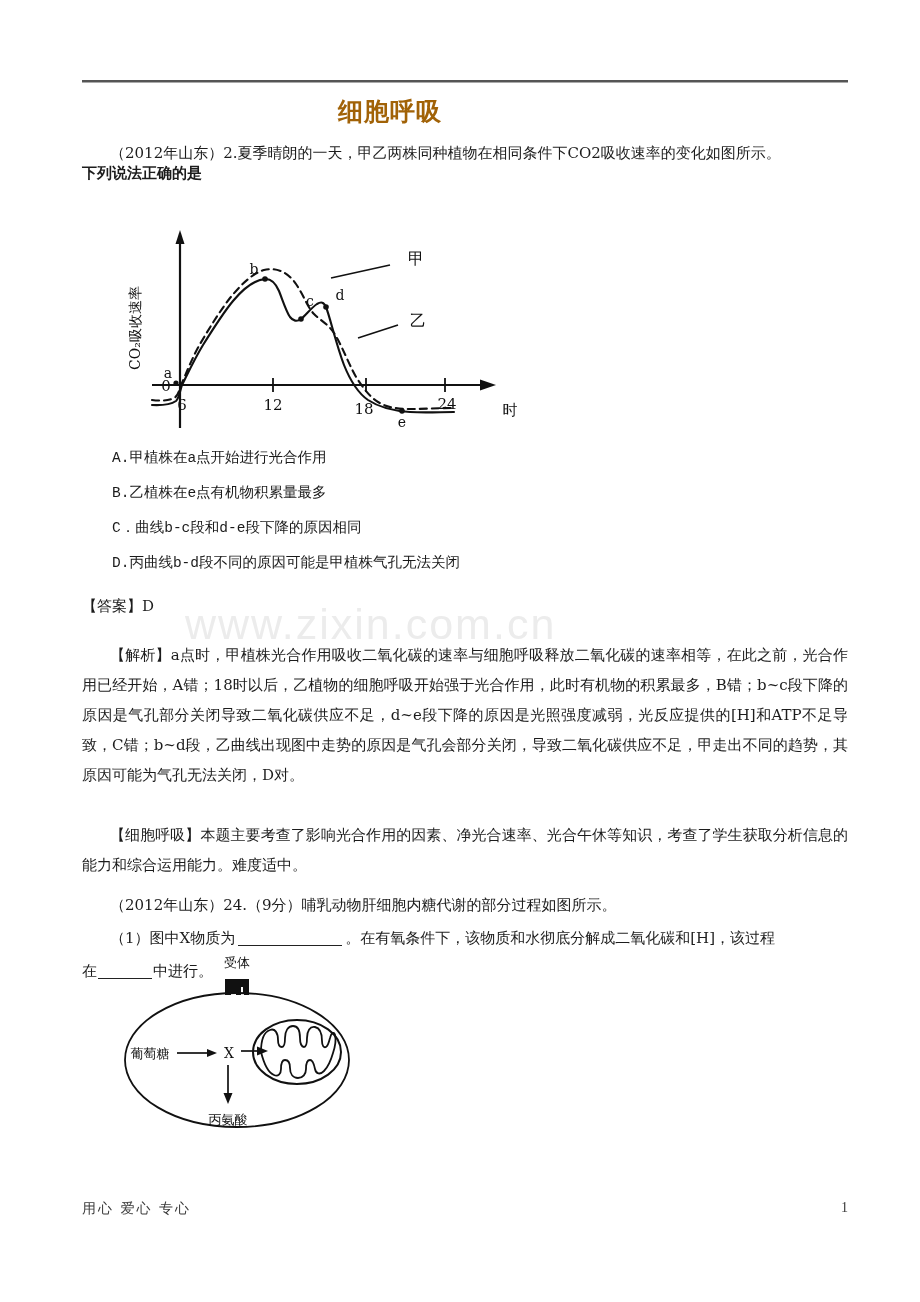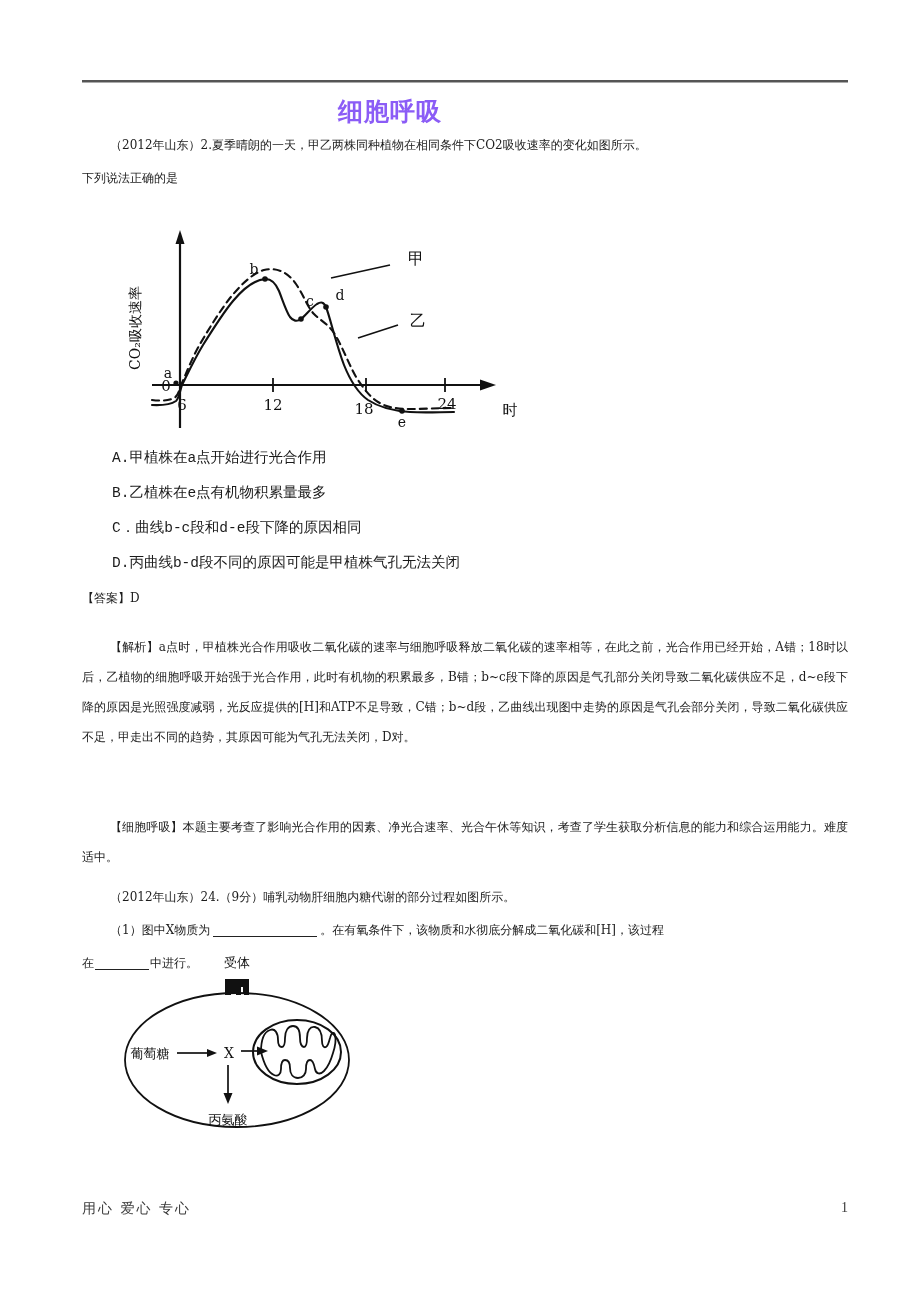--- a/index.html
+++ b/index.html
@@ -60,33 +60,34 @@
   
   .doc-title {
     position: absolute;
     top: 95px;
     left: 0;
     width: 780px;
     text-align: center;
     font-family: Liberation Mono, monospace;
     font-weight: bold;
     font-size: 25px;
-    color: #8b5cf6;
+    color: #a16207;
     letter-spacing: 1px;
   }
 
   
   .para {
     position: absolute;
     left: 82px;
     width: 766px;
-    font-size: 12px;
+    font-size: 15px;
     line-height: 30px;
     text-align: justify;
     color: #1c1c1c;
+    margin-top: 8px;
   }
   .para .indent { padding-left: 28px; }
 
   .opt {
     position: absolute;
     left: 112px;
     font-size: 14.5px;
     line-height: 30px;
     white-space: nowrap;
     font-family: Liberation Mono, monospace;
@@ -150,31 +151,32 @@
   svg text {
     font-family: "DejaVu Serif", "Liberation Serif", serif;
     fill: #111;
   }
 </style>
 </head>
 <body>
 
 <div class="page">
 
+  <div class="watermark">www.zixin.com.cn</div>
 
   <div class="top-rule"></div>
 
   <div class="content">
 
     <div class="doc-title">细胞呼吸</div>
 
     <div class="para" style="top:130px;">
       <span class="indent">（2012年山东）2.夏季晴朗的一天，甲乙两株同种植物在相同条件下CO2吸收速率的变化如图所示。</span>
     </div>
-    <div class="para" style="top:163px;">
+    <div class="para" style="top:150px;font-weight:bold;">
       <span>下列说法正确的是</span>
     </div>
 
     <div class="figure-chart">
       <svg viewBox="0 0 400 212" width="400" height="212">
 
         <line x1="62" y1="200" x2="62" y2="10" stroke="#111" stroke-width="2.2"></line>
         <polygon points="62,2 57.5,16 66.5,16" fill="#111"></polygon>
 
         <line x1="34" y1="157" x2="368" y2="157" stroke="#111" stroke-width="2.2"></line>

